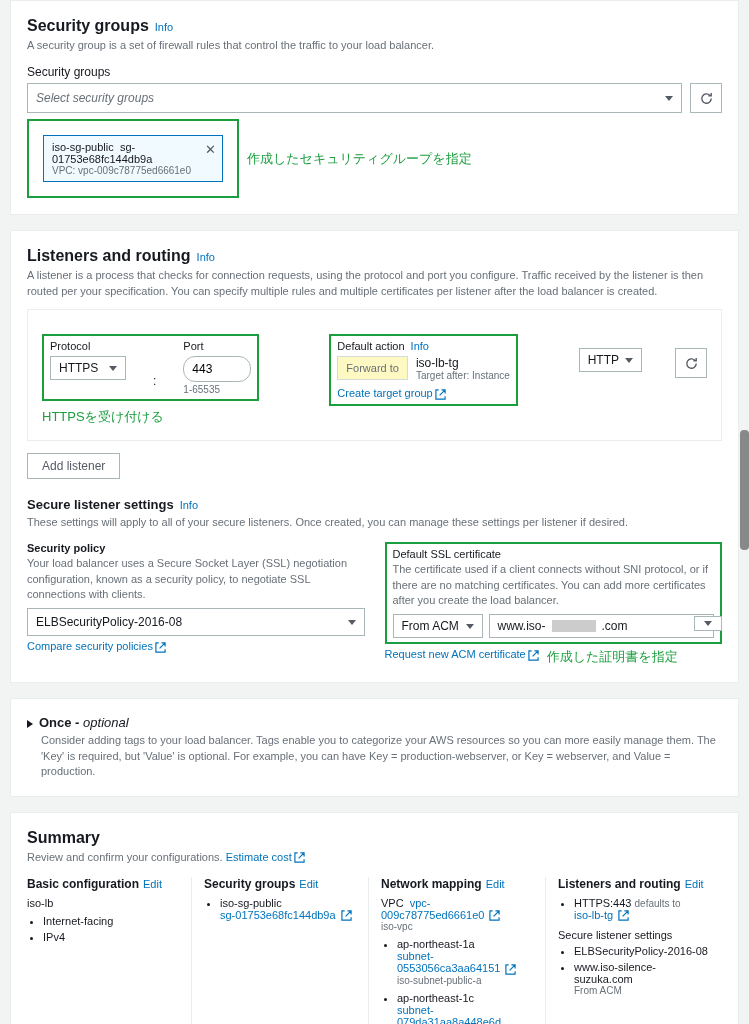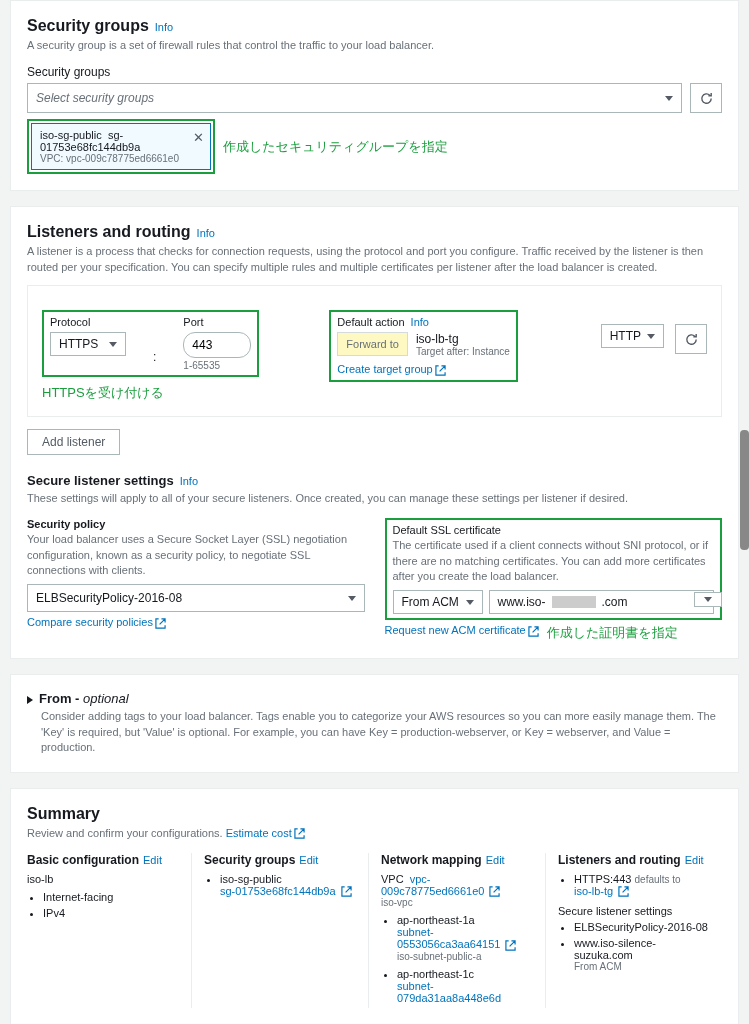--- a/index.html
+++ b/index.html
@@ -15,21 +15,21 @@
 .tri{width:0;height:0;border-left:4px solid transparent;border-right:4px solid transparent;border-top:5px solid #545b64}
 .refresh{width:32px;height:30px;border:1px solid #aab7b8;display:flex;align-items:center;justify-content:center;margin-left:8px;cursor:pointer}
 .refresh svg{width:15px;height:15px}
 .link{color:#0073bb;cursor:pointer}
 .ext{width:11px;height:11px;display:inline-block;vertical-align:middle;margin-left:2px}
 .ext svg{width:11px;height:11px;fill:#0073bb}
 .tag{display:flex;align-items:center;border:1px solid #0073bb;background:#f1faff;padding:5px 8px;width:180px;flex-direction:column;align-items:flex-start;position:relative}
 .tag-main{font-size:11px}
 .tag-sub{font-size:10px;color:#687078}
 .tag .x{position:absolute;right:6px;top:6px;font-size:13px;color:#545b64;cursor:pointer}
-.hl-green{border:2px solid #1b9e3e;padding:2px}
+.hl-green{border:2px solid #1b9e3e;padding:14px}
 .annot{color:#1b9e3e;font-size:13px;margin-left:8px}
 .listener-box{border:1px solid #eaeded;padding:14px;margin-top:10px}
 .listener-head{display:flex;justify-content:space-between;align-items:center}
 .listener-head h3{font-size:13px}
 .btn-plain{border:1px solid #aab7b8;background:#fff;padding:5px 14px;font-size:12px;color:#545b64;cursor:pointer}
 .btn-plain.disabled{color:#aab7b8}
 .row{display:flex;gap:10px;align-items:flex-start;margin-top:10px}
 .col{display:flex;flex-direction:column}
 .fwd{display:flex;align-items:flex-start;gap:8px}
 .fwd-lbl{background:#fef9c3;color:#687078;font-size:11px;padding:5px 8px;border:1px solid #d5dbdb}
@@ -120,21 +120,21 @@
           <div class="fwd-tg">
             <div class="name">iso-lb-tg</div>
             <div class="sub">Target after: Instance</div>
           </div>
         </div>
         <div class="link" style="margin-top:6px;font-size:11px"><span>Create target group</span><span class="ext"><svg viewBox="0 0 12 12">
                   <path d="M4 1H1v10h10V8M7 1h4v4M11 1L5 7" fill="none" stroke="#0073bb" stroke-width="1.3"></path>
                 </svg></span></div>
       </div>
 
-      <div style="margin-left:auto;display:flex;gap:3px;align-items:flex-start;margin-top:14px">
+      <div style="margin-left:auto;display:flex;gap:25px;align-items:flex-start;margin-top:14px">
         <div class="sel-sm">
               <span>HTTP</span>
               <span class="tri"></span>
             </div>
         <div class="refresh">
               <svg viewBox="0 0 16 16">
                 <path fill="none" stroke="#545b64" stroke-width="1.5" d="M13 8a5 5 0 1 1-1.5-3.5M13 2v3h-3"></path>
               </svg>
             </div>
       </div>
@@ -186,21 +186,21 @@
           <div class="sel-sm" style="width:28px;justify-content:center">
                 <span class="tri"></span>
               </div>
         </div>
       </div>
     </div>
   </div>
 </div>
 
 <div class="panel">
-  <div><span class="caret"></span><span class="tags-h"><span>From - </span><i style="font-weight:400">optional</i></span></div>
+  <div><span class="caret"></span><span class="tags-h"><span>Once - </span><i style="font-weight:400">optional</i></span></div>
   <div class="desc" style="margin-left:14px">Consider adding tags to your load balancer. Tags enable you to categorize your AWS resources so you can more easily manage them. The 'Key' is required, but 'Value' is optional. For example, you can have Key = production-webserver, or Key = webserver, and Value = production.</div>
 </div>
 
 <div class="panel">
   <h2>Summary</h2>
   <div class="desc"><span>Review and confirm your configurations.</span> <span class="link"><span>Estimate cost</span><span class="ext"><svg viewBox="0 0 12 12">
               <path d="M4 1H1v10h10V8M7 1h4v4M11 1L5 7" fill="none" stroke="#0073bb" stroke-width="1.3"></path>
             </svg></span></span></div>
 
   <div class="summary-grid">

